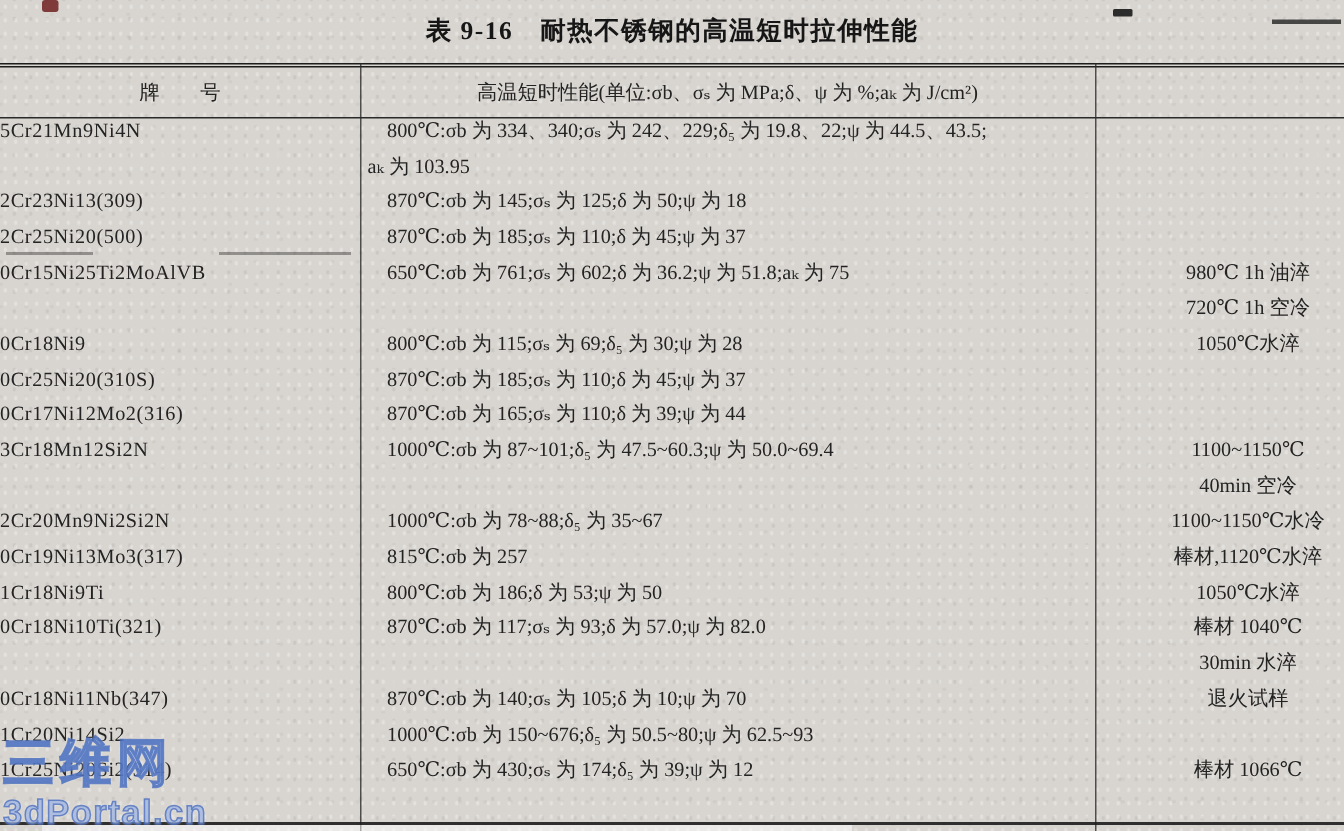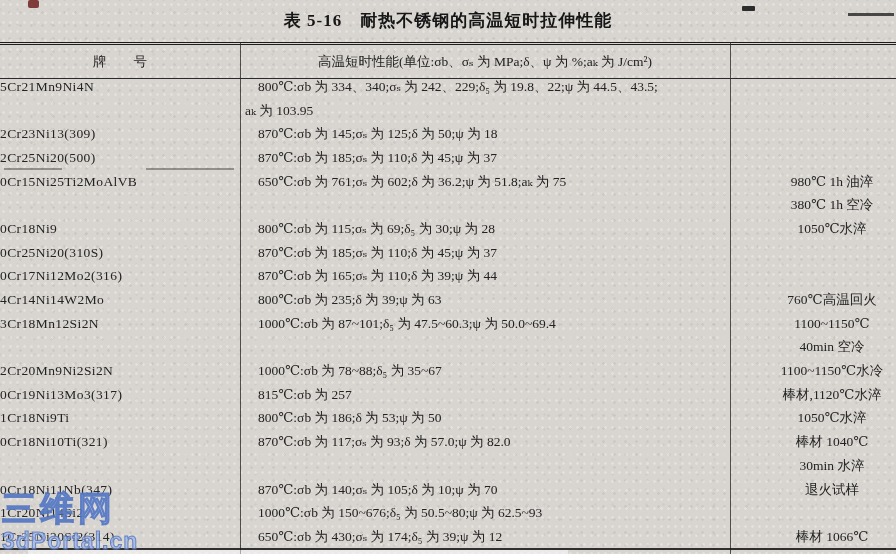--- a/index.html
+++ b/index.html
@@ -62,21 +62,21 @@
   .artifact{ position:absolute; }
   .art-red{ left:28px; top:0; width:11px; height:8px; background:#6e2020; opacity:.85; border-radius:2px; }
   .art-dash1{ left:742px; top:6px; width:13px; height:5px; background:#1a1a1a; border-radius:1px; opacity:.9; }
   .art-dash2{ left:848px; top:13px; width:46px; height:3px; background:#222; opacity:.8; }
 </style>
 </head>
 <body>
 
 <div class="page">
 
-  <div class="title">表 5-16　耐热不锈钢的高温短时拉伸性能</div>
+  <div class="title">表 9-16　耐热不锈钢的高温短时拉伸性能</div>
 
   <div class="thead">
     <div class="h grade">牌　　号</div>
     <div class="h props">高温短时性能(单位:σb、σₛ 为 MPa;δ、ψ 为 %;aₖ 为 J/cm²)</div>
   </div>
 
   <div class="tbody">
       <div class="trow">
         <div class="grade">5Cr21Mn9Ni4N</div>
         <div class="props">800℃:σb 为 334、340;σₛ 为 242、229;δ₅ 为 19.8、22;ψ 为 44.5、43.5;</div>
@@ -100,41 +100,36 @@
         <i class="sepdash b"></i>
       </div>
       <div class="trow">
         <div class="grade">0Cr15Ni25Ti2MoAlVB</div>
         <div class="props">650℃:σb 为 761;σₛ 为 602;δ 为 36.2;ψ 为 51.8;aₖ 为 75</div>
         <div class="remark">980℃ 1h 油淬</div>
       </div>
       <div class="trow">
         <div class="grade"></div>
         <div class="props"></div>
-        <div class="remark">380℃ 1h 空冷</div>
+        <div class="remark">720℃ 1h 空冷</div>
       </div>
       <div class="trow">
         <div class="grade">0Cr18Ni9</div>
         <div class="props">800℃:σb 为 115;σₛ 为 69;δ₅ 为 30;ψ 为 28</div>
         <div class="remark">1050℃水淬</div>
       </div>
       <div class="trow">
         <div class="grade">0Cr25Ni20(310S)</div>
         <div class="props">870℃:σb 为 185;σₛ 为 110;δ 为 45;ψ 为 37</div>
         <div class="remark"></div>
       </div>
       <div class="trow">
         <div class="grade">0Cr17Ni12Mo2(316)</div>
         <div class="props">870℃:σb 为 165;σₛ 为 110;δ 为 39;ψ 为 44</div>
         <div class="remark"></div>
-      </div>
-      <div class="trow">
-        <div class="grade">4Cr14Ni14W2Mo</div>
-        <div class="props">800℃:σb 为 235;δ 为 39;ψ 为 63</div>
-        <div class="remark">760℃高温回火</div>
       </div>
       <div class="trow">
         <div class="grade">3Cr18Mn12Si2N</div>
         <div class="props">1000℃:σb 为 87~101;δ₅ 为 47.5~60.3;ψ 为 50.0~69.4</div>
         <div class="remark">1100~1150℃</div>
       </div>
       <div class="trow">
         <div class="grade"></div>
         <div class="props"></div>
         <div class="remark">40min 空冷</div>

